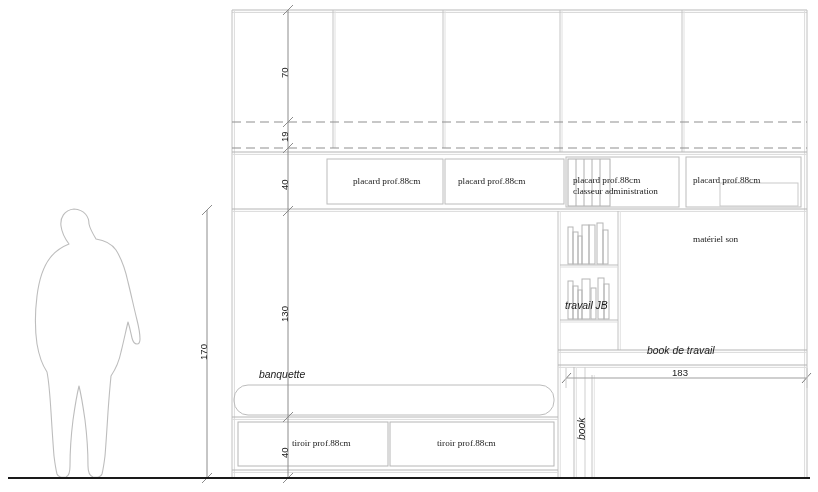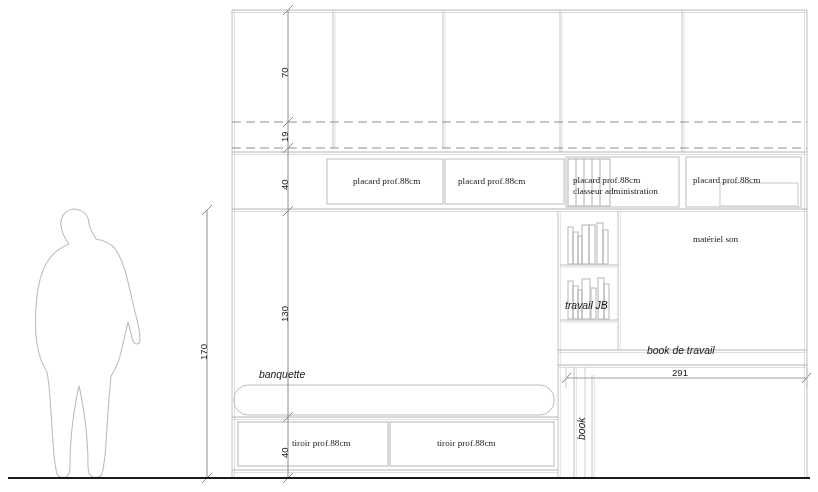--- a/index.html
+++ b/index.html
@@ -237,21 +237,21 @@
   <div class="lbl lbl-dim rot90" style="left:279px; top:142px;">19</div>
 
   <div class="lbl lbl-dim rot90" style="left:279px; top:190px;">40</div>
 
   <div class="lbl lbl-dim rot90" style="left:279px; top:322px;">130</div>
 
   <div class="lbl lbl-dim rot90" style="left:279px; top:458px;">40</div>
 
   <div class="lbl lbl-dim rot90" style="left:198px; top:360px;">170</div>
 
-  <div class="lbl lbl-dim" style="left:672px; top:367px;">291</div>
+  <div class="lbl lbl-dim" style="left:672px; top:367px;">183</div>
 
   <div class="lbl lbl-plain" style="left:353px; top:176px;">placard prof.88cm</div>
 
   <div class="lbl lbl-plain" style="left:458px; top:176px;">placard prof.88cm</div>
 
   <div class="lbl lbl-plain two-line" style="left:573px; top:175px;">placard prof.88cm</div>
   <div class="lbl lbl-plain two-line" style="left:573px; top:186px;">classeur administration</div>
 
   <div class="lbl lbl-plain two-line" style="left:693px; top:175px;">placard prof.88cm</div>
   <div class="lbl lbl-plain two-line" style="left:693px; top:186px;margin-top:48px;">matériel son</div>

